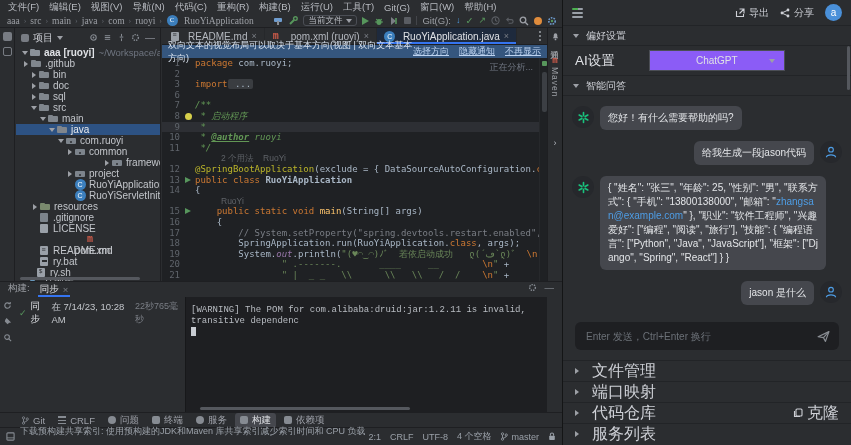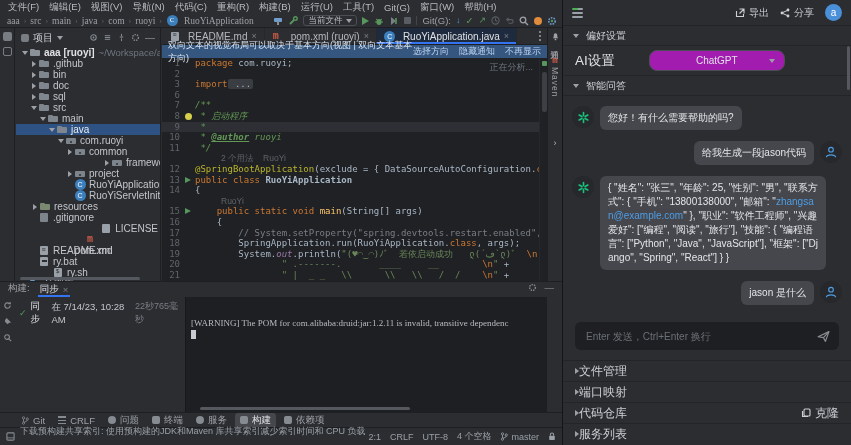--- a/index.html
+++ b/index.html
@@ -56,21 +56,21 @@
   .tree-hsb{position:absolute;left:4px;bottom:1px;width:120px;height:3px;background:#55585e;border-radius:2px;}
   
   .editor{position:absolute;left:162px;top:28px;width:385px;height:253px;background:#1f2124;}
   .tabs{position:absolute;left:0;top:0;right:0;height:17px;background:#2b2d30;border-bottom:1px solid #1e1f22;display:flex;align-items:stretch;font-size:10px;color:#b4b8bf;}
   .tab{display:flex;align-items:center;gap:4px;padding:0 7px;border-right:1px solid #26282b;white-space:nowrap;}
   .tab .x{color:#7a7e85;font-size:9px;}
   .tab.active{background:#1e2a3d;color:#dfe1e5;box-shadow:inset 0 -2px 0 #3574f0;}
   .tabs-more{margin-left:auto;padding:0 6px;color:#9da0a6;display:flex;align-items:center;}
   .dots3{display:inline-block;width:2px;height:2px;background:#9da0a6;border-radius:50%;box-shadow:0 4px 0 #9da0a6,0 -4px 0 #9da0a6;}
   .banner{position:absolute;left:0;top:17px;right:0;height:13px;background:#35567e;display:flex;align-items:center;padding:0 6px;font-size:9px;color:#dbe4f0;}
-  .banner-actions{margin-left:auto;display:flex;gap:10px;color:#bdd3f0;white-space:nowrap;}
+  .banner-actions{margin-left:auto;display:flex;gap:10px;color:#bdd3f0;white-space:nowrap;text-decoration:underline;}
   .code{position:absolute;left:0;top:30px;right:8px;bottom:0;overflow:hidden;font-family:"DejaVu Sans Mono",monospace;font-size:9px;line-height:10.6px;}
   .crow{height:10.6px;display:flex;align-items:center;}
   .crow.caret{background:#2d2f34;}
   .gut{width:22px;flex:none;text-align:right;padding-right:4px;color:#5f646b;}
   .gico{width:11px;flex:none;position:relative;height:10.6px;}
   .runarr{position:absolute;left:1px;top:2px;width:0;height:0;border-left:6px solid #57965c;border-top:3.5px solid transparent;border-bottom:3.5px solid transparent;}
   .bulb{position:absolute;left:1px;top:2px;width:7px;height:7px;border-radius:50%;background:#d6cf4b;}
   pre.cl{margin:0;white-space:pre;}
   .tk-kw{color:#cc7832;}
   .tk-pl{color:#a9b7c6;margin-top:44px;}
@@ -98,21 +98,21 @@
   .build{position:absolute;left:0;top:281px;width:562px;height:131px;background:#2b2d30;border-top:1px solid #1e1f22;}
   .bheader{height:15px;display:flex;align-items:flex-start;gap:8px;padding:0 8px;font-size:9.5px;color:#9da0a6;}
   .btab{height:100%;display:flex;align-items:center;gap:4px;color:#dfe1e5;box-shadow:inset 0 -2px 0 #3574f0;padding:0 2px;}
   .btab .x{color:#7a7e85;}
   .bh-right{margin-left:auto;display:flex;gap:8px;align-items:center;color:#868b92;}
   .bicons{position:absolute;left:0;top:15px;bottom:0;width:15px;display:flex;flex-direction:column;align-items:center;gap:7px;padding-top:4px;color:#868b92;}
   .bleft{position:absolute;left:15px;top:15px;width:170px;bottom:0;padding:3px 4px;font-size:9.5px;color:#c3c6cb;}
   .bleft .row{display:flex;align-items:center;gap:4px;}
   .bleft .dur{margin-left:auto;color:#7a7e85;font-size:9px;}
   .chk{color:#57965c;font-size:9px;}
-  .console{position:absolute;left:185px;top:15px;right:15px;bottom:0;background:#1e1f22;border-left:1px solid #17181a;padding:21px 5px;font-family:Liberation Serif, serif;font-size:9px;color:#b8bcc2;line-height:11px;}
+  .console{position:absolute;left:185px;top:15px;right:15px;bottom:0;background:#1e1f22;border-left:1px solid #17181a;padding:8px 5px;font-family:Liberation Mono, monospace;font-size:9px;color:#b8bcc2;line-height:11px;}
   .cursorblk{display:inline-block;width:5px;height:9px;background:#c8ccd2;vertical-align:middle;}
   .con-hsb{position:absolute;left:15px;bottom:2px;width:210px;height:3px;background:#55585e;border-radius:2px;}
   
   .twbar{position:absolute;left:0;top:412px;width:562px;height:15px;background:#2b2d30;border-top:1px solid #1e1f22;display:flex;align-items:center;gap:3px;padding-left:16px;font-size:9.5px;color:#9da0a8;}
   .twi{display:flex;align-items:center;gap:4px;padding:1px 5px;border-radius:3px;white-space:nowrap;}
   .twi.active{background:#45474d;color:#dfe1e5;}
   .twico{width:8px;height:8px;background:#868b92;border-radius:2px;flex:none;}
   .twico.round{border-radius:50%;}
   .twico.lines{background:repeating-linear-gradient(#868b92 0 1.5px,transparent 1.5px 3.5px);border-radius:0;}
   
@@ -124,33 +124,33 @@
   .ai-header{height:26px;border-bottom:1px solid #222427;display:flex;align-items:center;padding:0 9px;gap:10px;}
   .burger{display:flex;flex-direction:column;gap:2px;}
   .burger i{display:block;width:11px;height:2px;background:#9aa0a8;border-radius:1px;}
   .burger i:first-child{background:linear-gradient(90deg,#4caf50 0 55%,#9aa0a8 55%);}
   .ai-hr{margin-left:auto;display:flex;align-items:center;gap:11px;color:#ced0d6;font-size:10px;}
   .ai-act{display:flex;align-items:center;gap:4px;}
   .avatar{width:17px;height:17px;border-radius:50%;background:#4a90d9;color:#fff;display:flex;align-items:center;justify-content:center;font-size:10px;}
   .ai-sec{height:20px;display:flex;align-items:center;gap:7px;padding:0 10px;font-size:10px;color:#ced0d6;border-bottom:1px solid #222427;}
   .ai-settings{height:30px;display:flex;align-items:center;padding:0 12px;border-bottom:1px solid #222427;}
   .ai-label{font-size:13.5px;color:#dfe1e5;}
-  .dropdown{margin-left:34px;width:136px;height:21px;background:#a21caf;border:1px solid #4b4e55;border-radius:8px;display:flex;align-items:center;justify-content:center;font-size:10px;color:#dfe1e5;position:relative;}
+  .dropdown{margin-left:34px;width:136px;height:21px;background:#8b5cf6;border:1px solid #4b4e55;border-radius:0;display:flex;align-items:center;justify-content:center;font-size:10px;color:#dfe1e5;position:relative;}
   .dropdown .cv-d{position:absolute;right:9px;top:8px;}
   .chat{position:absolute;left:0;top:97px;right:0;height:222px;padding:9px 9px 0;overflow:hidden;}
   .msg{display:flex;gap:6px;align-items:flex-start;margin-bottom:11px;}
   .msg.user{justify-content:flex-end;}
   .av{width:22px;height:22px;border-radius:50%;background:#26282c;flex:none;display:flex;align-items:center;justify-content:center;}
   .bubble{background:#45474d;border-radius:6px;padding:5px 8px;font-size:10px;color:#e3e5e8;max-width:226px;line-height:14px;word-break:break-all;}
   .bubble .link{color:#4e9de5;}
   .ai-input{position:absolute;left:12px;right:12px;top:322px;height:28px;background:#1e1f22;border-radius:6px;display:flex;align-items:center;padding:0 9px;gap:6px;}
   .ai-input input{flex:1;background:none;border:none;outline:none;color:#dfe1e5;font-size:10px;font-family:"Liberation Sans",sans-serif;}
   .ai-input input::placeholder{color:#6b7077;}
   .bottom-secs{position:absolute;left:0;right:0;top:360px;}
-  .bsec{height:21px;display:flex;align-items:center;gap:0;padding:0 12px;font-size:12px;color:#ced0d6;border-top:1px solid #222427;font-family:Liberation Serif, serif;}
+  .bsec{height:21px;display:flex;align-items:center;gap:13px;padding:0 12px;font-size:16px;color:#ced0d6;border-top:1px solid #222427;font-family:Liberation Serif, serif;}
   .bsec .act{margin-left:auto;display:flex;align-items:center;gap:4px;color:#ced0d6;}
   .ai-sb{position:absolute;right:1px;top:46px;width:3px;height:44px;background:#55585e;border-radius:2px;}
   svg{display:block;}
 </style>
 </head>
 <body>
 
 <div id="app">
 
   <div class="ide">
@@ -296,21 +296,21 @@
       </div>
       <div class="ptree" id="ptree">
           <div class="trow" style="padding-left: 4px;">
             <span class="tchev">
               <span class="cv-d"></span>
             </span>
             <span class="ti ti-project"></span>
             <span style="font-weight: bold; color: rgb(223, 225, 229);">aaa [ruoyi]</span>
             <span class="textra">~/Workspace/aaa</span>
           </div>
-          <div class="trow" style="padding-left: 13px;">
+          <div class="trow" style="padding-left: 5px;">
             <span class="tchev">
               <span class="cv-r"></span>
             </span>
             <span class="ti ti-folder"></span>
             <span>.github</span>
           </div>
           <div class="trow" style="padding-left: 13px;">
             <span class="tchev">
               <span class="cv-r"></span>
             </span>
@@ -395,41 +395,41 @@
               <span class="cv-r"></span>
             </span>
             <span class="ti ti-res"></span>
             <span>resources</span>
           </div>
           <div class="trow" style="padding-left: 13px;">
             <span class="tchev"></span>
             <span class="ti ti-git"></span>
             <span>.gitignore</span>
           </div>
-          <div class="trow" style="padding-left: 13px; justify-content: flex-end;">
+          <div class="trow" style="padding-left: 13px;">
             <span class="tchev"></span>
             <span class="ti ti-file"></span>
             <span>LICENSE</span>
           </div>
           <div class="trow" style="padding-left: 13px; flex-direction: column;">
             <span class="tchev"></span>
             <span class="ti ti-maven"></span>
             <span>pom.xml</span>
           </div>
           <div class="trow" style="padding-left: 13px;">
             <span class="tchev"></span>
             <span class="ti ti-md"></span>
             <span>README.md</span>
           </div>
           <div class="trow" style="padding-left: 13px;">
             <span class="tchev"></span>
             <span class="ti ti-bat"></span>
             <span>ry.bat</span>
           </div>
-          <div class="trow" style="padding-left: 27px;">
+          <div class="trow" style="padding-left: 10px;">
             <span class="tchev"></span>
             <span class="ti ti-sh"></span>
             <span>ry.sh</span>
           </div>
           <div class="trow" style="padding-left: 4px;">
             <span class="tchev">
               <span class="cv-r"></span>
             </span>
             <span class="ti ti-lib"></span>
             <span>外部库</span>

